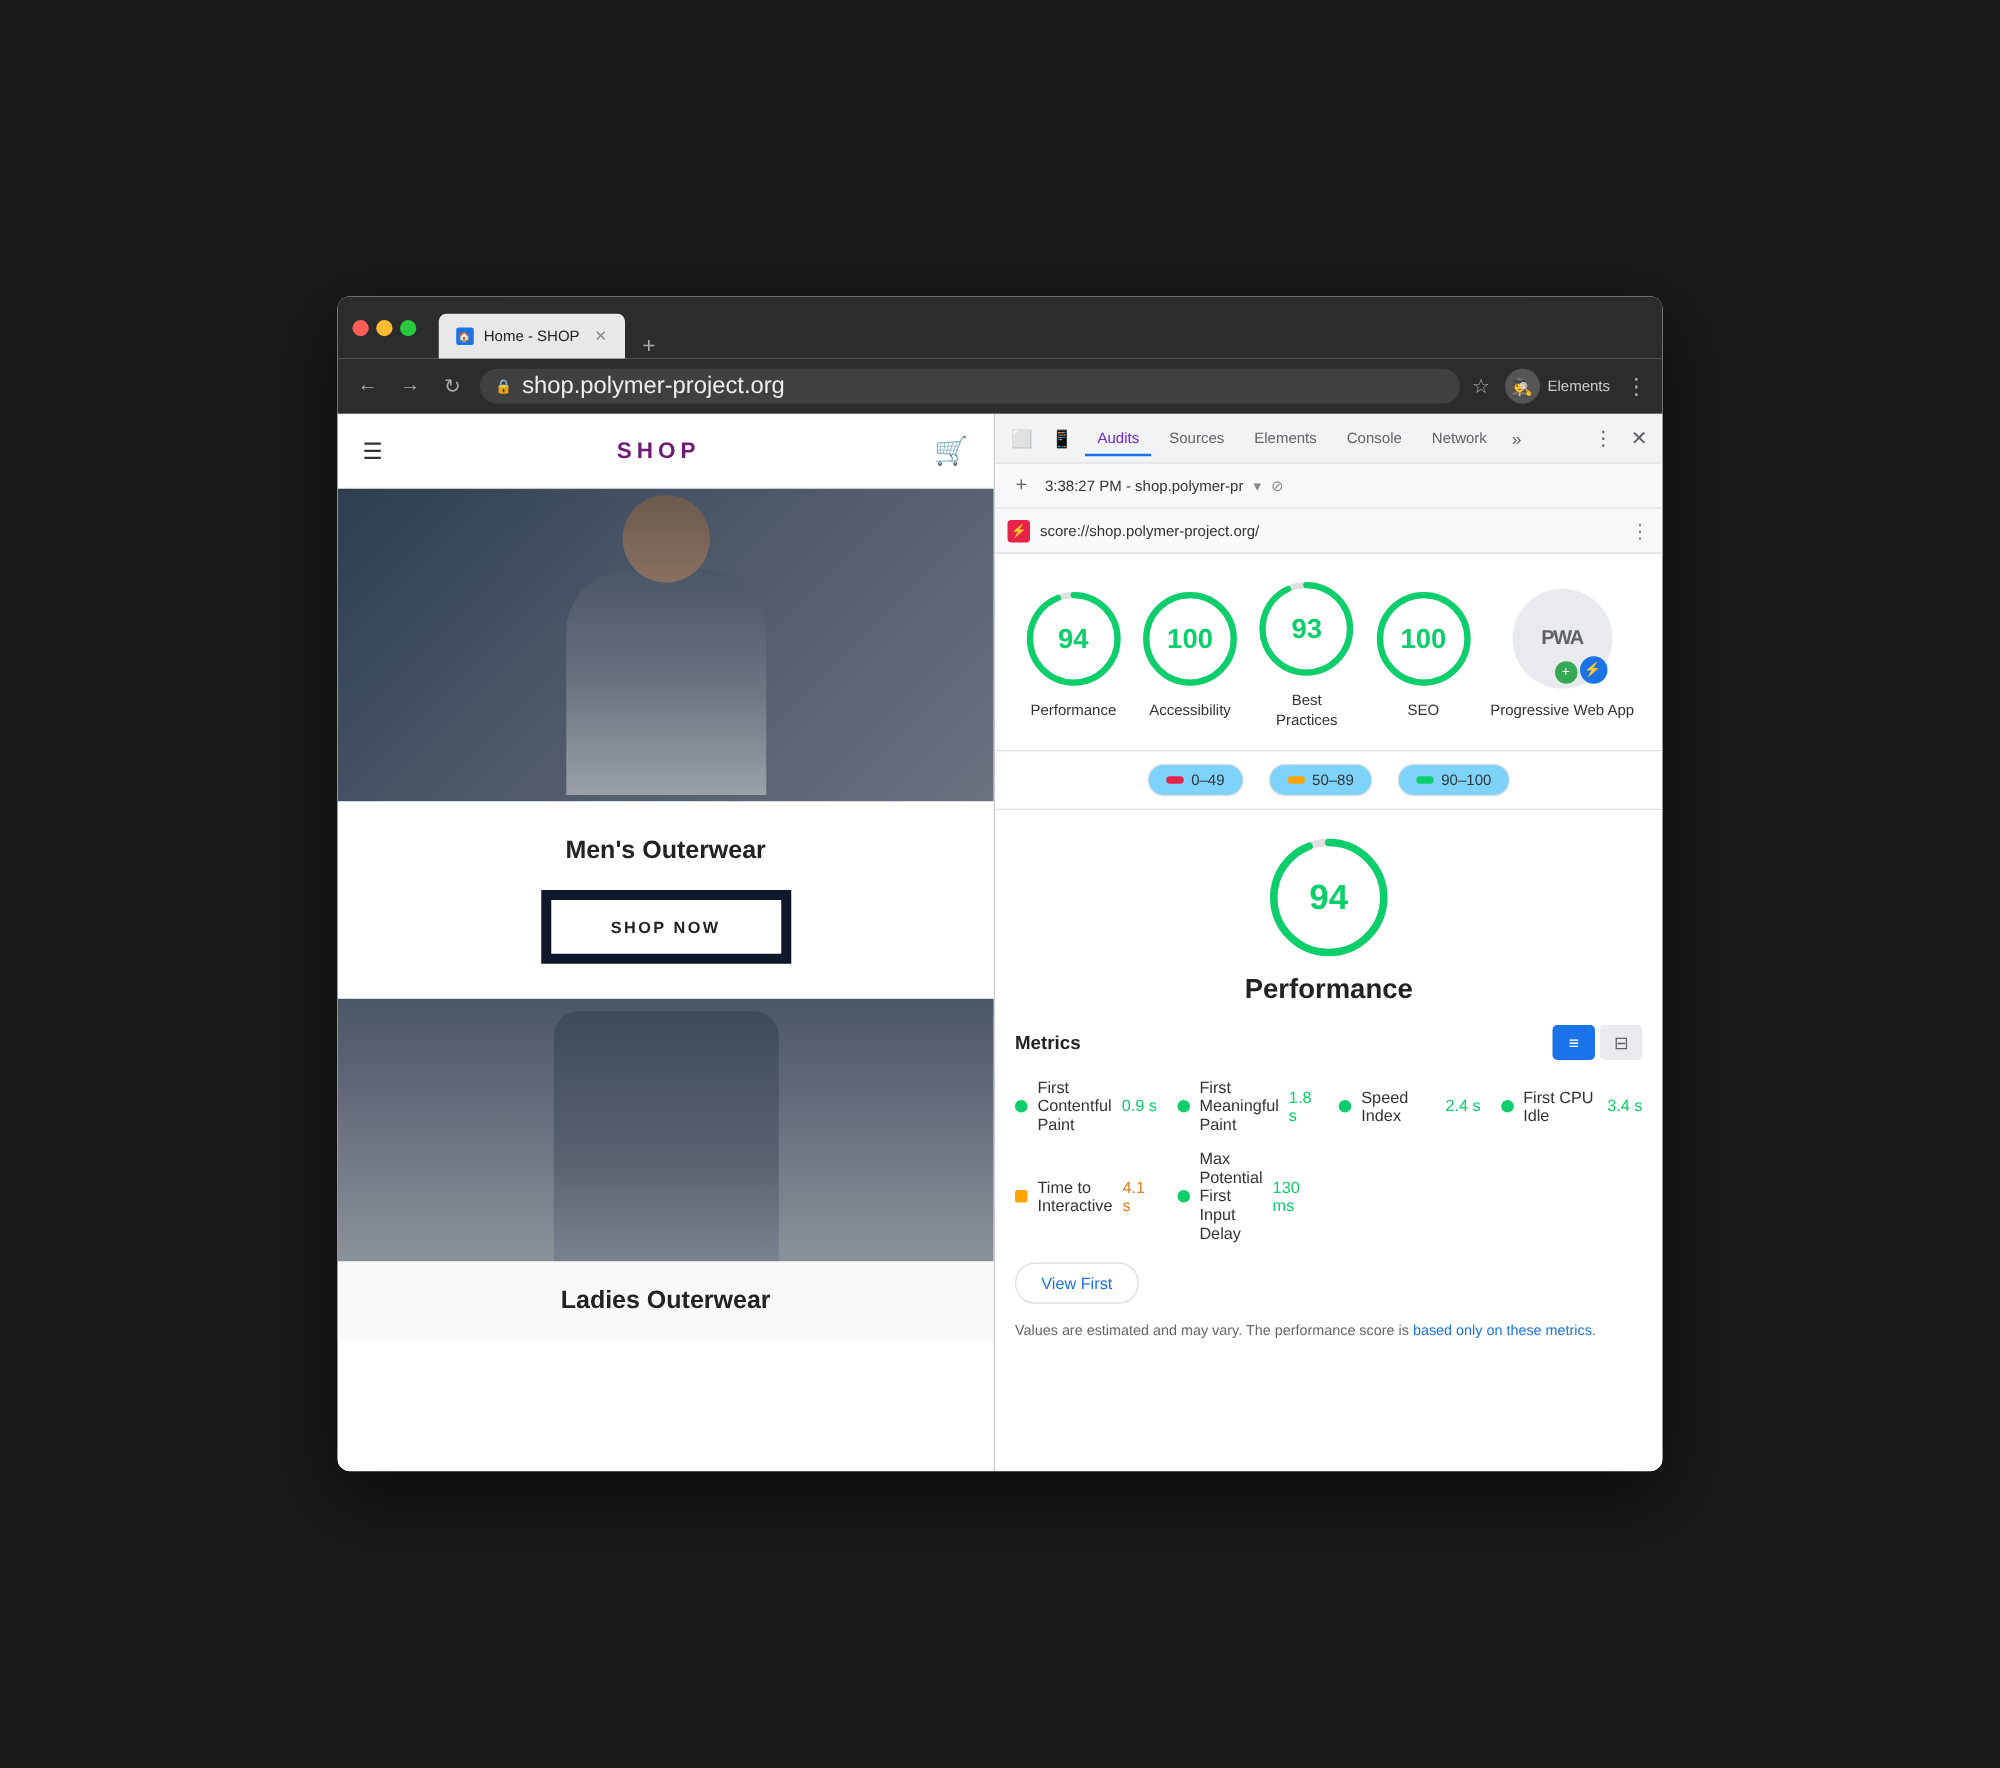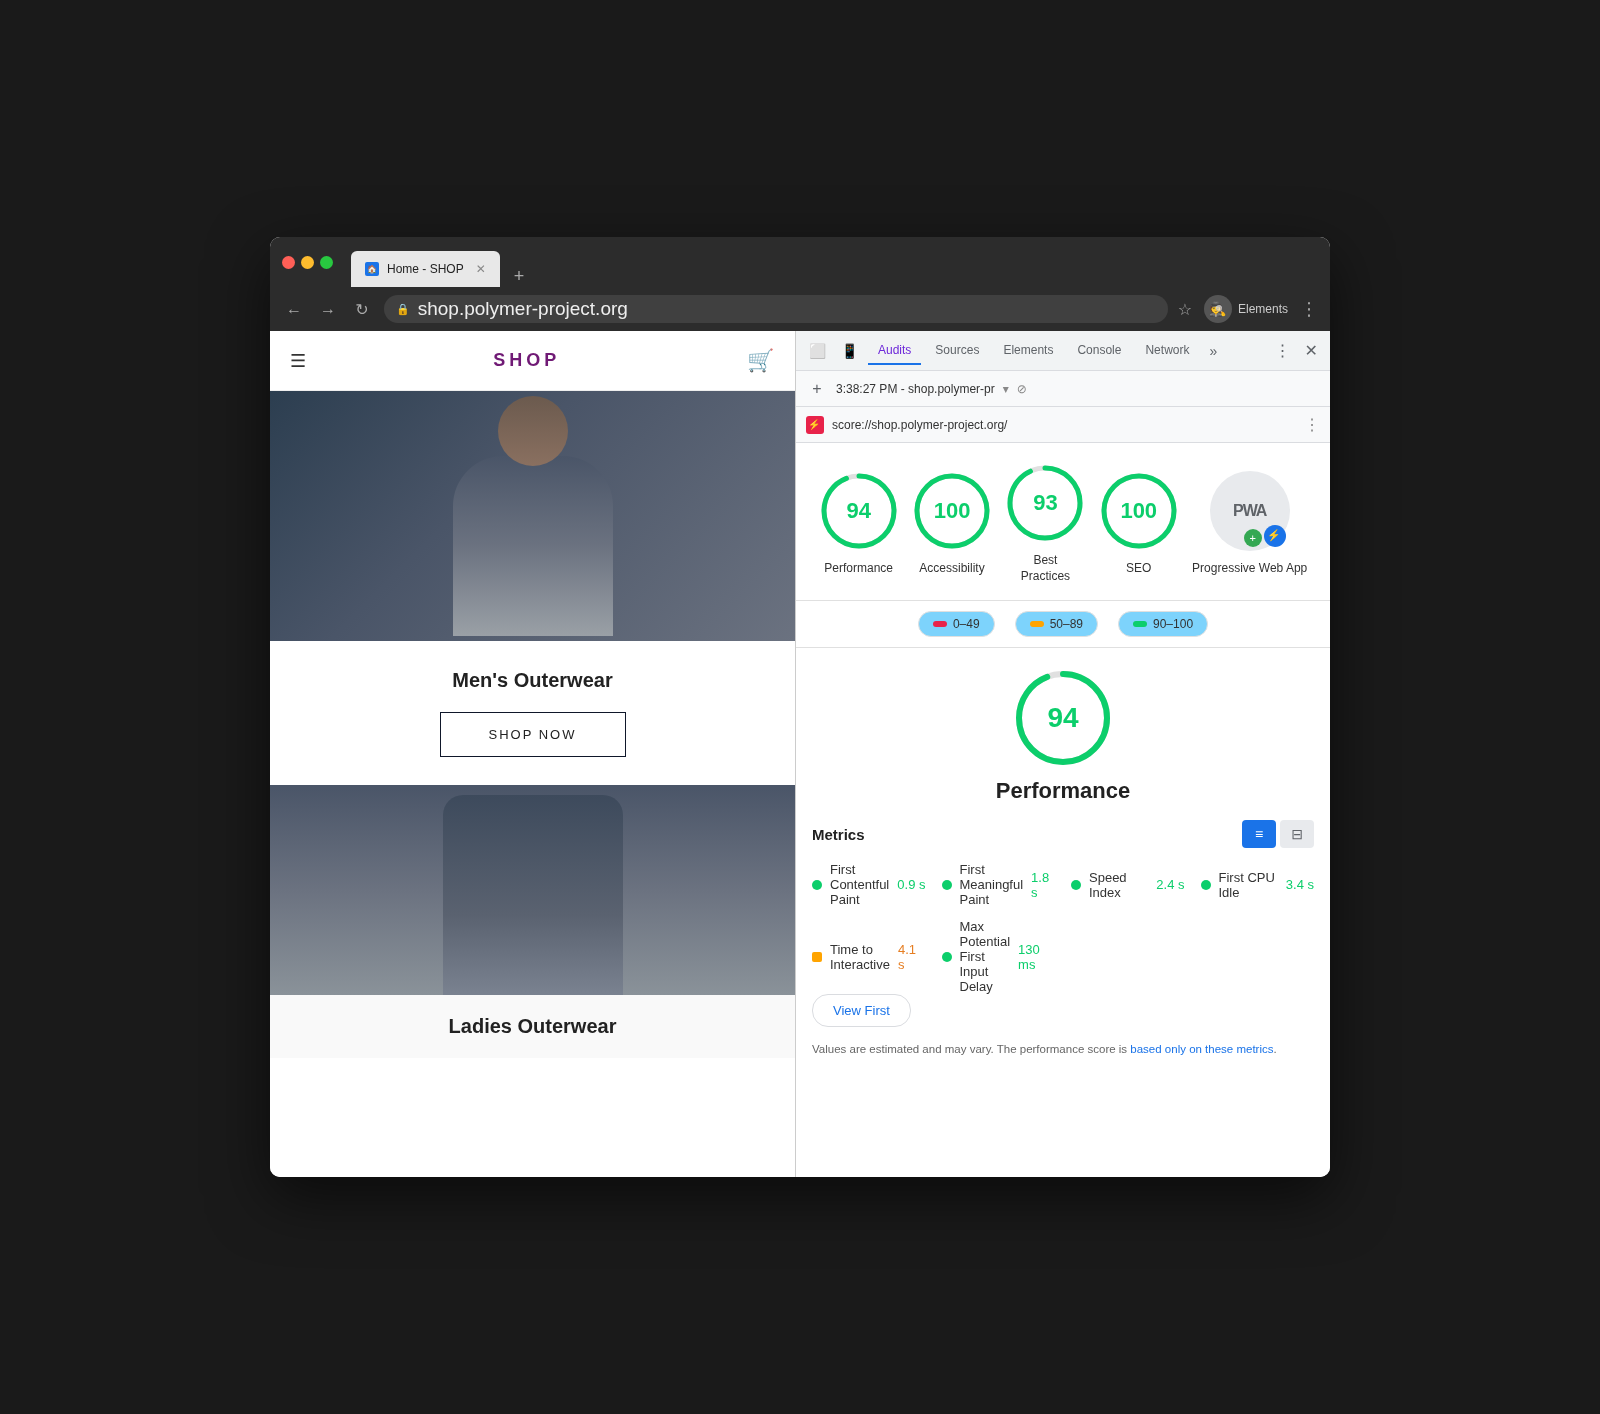--- a/index.html
+++ b/index.html
@@ -169,25 +169,25 @@
       align-items: center;
       justify-content: center;
     }
     .product-section {
       padding: 28px 20px;
       text-align: center;
       background: #fff;
     }
     .product-title { font-size: 20px; font-weight: 700; color: #222; margin-bottom: 20px; }
     .shop-now-btn {
-      border: 1px solid #0f172a;
+      border: 8px solid #0f172a;
       background: #fff;
       color: #222;
       font-size: 13px;
-      font-weight: 400;
+      font-weight: 700;
       letter-spacing: 2px;
       padding: 14px 48px;
       cursor: pointer;
     }
     .second-image {
       height: 210px;
       background: linear-gradient(180deg, #4a5568 0%, #6b7280 50%, #8a9299 100%);
       position: relative;
       overflow: hidden;
       display: flex;
@@ -447,21 +447,21 @@
       transform: translate(-50%, -50%);
       font-size: 28px;
       font-weight: 700;
       color: #0cce6b;
     }
     .perf-title {
       font-size: 22px;
       font-weight: 600;
       color: #222;
     }
-    .metrics-section { margin-bottom: 0; }
+    .metrics-section { margin-bottom: 16px; }
     .metrics-header {
       display: flex;
       align-items: center;
       justify-content: space-between;
       margin-bottom: 14px;
     }
     .metrics-label { font-size: 15px; font-weight: 600; color: #222; }
     .metrics-view-btns {
       display: flex;
       gap: 4px;

